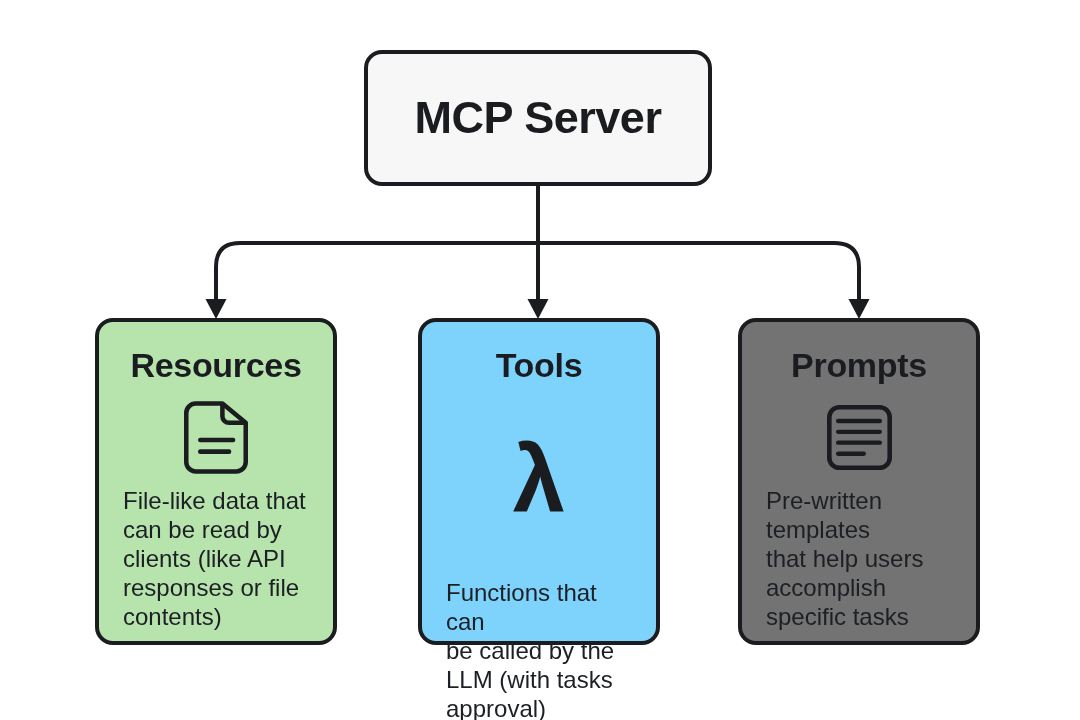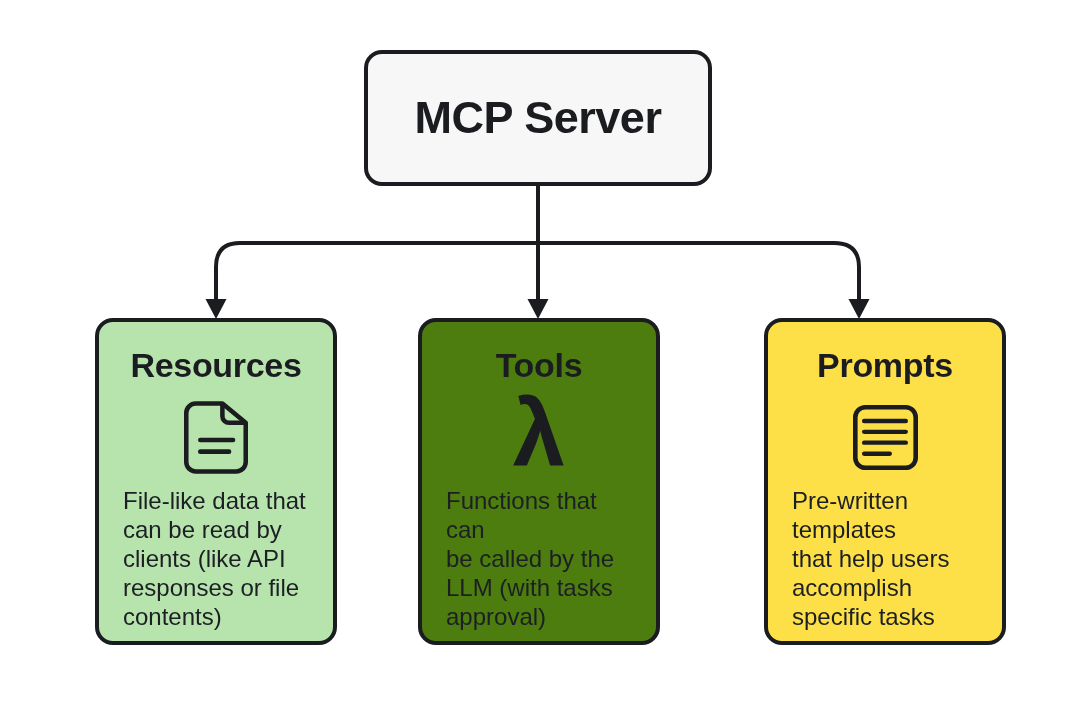--- a/index.html
+++ b/index.html
@@ -93,32 +93,32 @@
         <line x1="6.1" y1="18.9" x2="16.9" y2="18.9" stroke-width="1.7" stroke-linecap="round"></line>
       </svg>
     </div>
     <div class="card-desc left">File-like data that
 can be read by
 clients (like API
 responses or file
 contents)</div>
   </div>
 
-  <div class="card tools" style="background: #4d7c0f;">
+  <div class="card tools" style="background: #7dd3fc; gap: 46px;">
     <div class="card-title">Tools</div>
     <div class="icon-area">
       <span class="lambda">λ</span>
     </div>
     <div class="card-desc left">Functions that can
 be called by the
 LLM (with tasks
 approval)</div>
   </div>
 
-  <div class="card prompts" style="background: #fde047; margin-left: 26px;">
+  <div class="card prompts" style="background: #737373;">
     <div class="card-title">Prompts</div>
     <div class="icon-area">
       <svg width="65" height="65" viewBox="0 0 24 24">
         <rect x="0.85" y="0.85" width="22.3" height="22.3" rx="3.7" stroke-width="1.7"></rect>
         <line x1="4.1" y1="5.9" x2="19.5" y2="5.9" stroke-width="1.6" stroke-linecap="round"></line>
         <line x1="4.1" y1="9.9" x2="19.5" y2="9.9" stroke-width="1.6" stroke-linecap="round"></line>
         <line x1="4.1" y1="13.9" x2="19.5" y2="13.9" stroke-width="1.6" stroke-linecap="round"></line>
         <line x1="4.1" y1="18.0" x2="13.6" y2="18.0" stroke-width="1.6" stroke-linecap="round"></line>
       </svg>
     </div>

